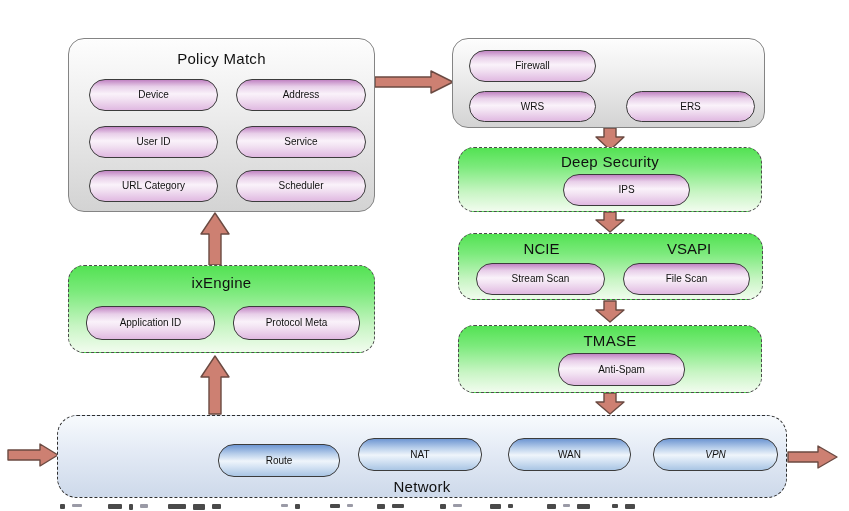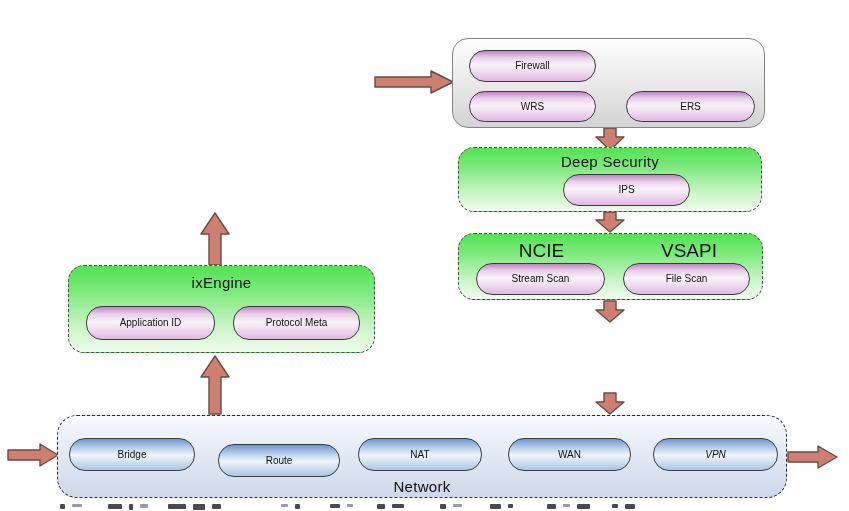--- a/index.html
+++ b/index.html
@@ -30,21 +30,21 @@
     position:absolute;display:flex;align-items:center;justify-content:center;
     border:1.3px solid #3c3c3c;border-radius:16px;
     font-size:10px;color:#101010;text-align:center;line-height:14px;
   }
   .purple{
     background:linear-gradient(180deg,#c184c3 0%,#e8cfe9 22%,#faf2fa 46%,#f3e4f3 62%,#e0b9e1 100%);
   }
   .blue{
     background:linear-gradient(180deg,#6e96d2 0%,#b6cdea 28%,#eff5fb 52%,#d6e4f4 70%,#a9c5e4 100%);
   }
-  .subtitle{position:absolute;top:6px;font-size:19px;text-align:center;color:#101010;}
+  .subtitle{position:absolute;top:6px;font-size:15px;text-align:center;color:#101010;}
   .caption-frags{position:absolute;left:60px;top:504px;width:786px;height:7px;overflow:hidden;}
   .caption-frags i{
     display:inline-block;background:#4a4a4a;vertical-align:top;margin-right:7px;border-radius:1px;
   }
   .caption-frags i.lt{background:#9a9aa6;}
 </style>
 </head>
 <body>
 
 <div class="canvas">
@@ -65,48 +65,60 @@
       <polygon points="604,301 616,301 616,310 624,310 610,322 596,310 604,310"></polygon>
 
       <polygon points="604,393 616,393 616,402 624,402 610,414 596,402 604,402"></polygon>
 
       <polygon points="8,450 40,450 40,444 58,455 40,466 40,460 8,460"></polygon>
 
       <polygon points="788,452 818,452 818,446 837,457 818,468 818,462 788,462"></polygon>
     </g>
   </svg>
 
+  <div class="box gray-box" style="left:68px;top:38px;width:307px;height:174px;">
+    <div class="box-title" style="top:11px;">Policy Match</div>
+    <div class="pill purple" style="left:20px;top:40px;width:127px;height:30px;">Device</div>
+    <div class="pill purple" style="left:167px;top:40px;width:128px;height:30px;">Address</div>
+    <div class="pill purple" style="left:20px;top:87px;width:127px;height:30px;">User ID</div>
+    <div class="pill purple" style="left:167px;top:87px;width:128px;height:30px;">Service</div>
+    <div class="pill purple" style="left:20px;top:131px;width:127px;height:30px;">URL Category</div>
+    <div class="pill purple" style="left:167px;top:131px;width:128px;height:30px;">Scheduler</div>
+  </div>
 
   <div class="box gray-box" style="left:452px;top:38px;width:313px;height:90px;">
     <div class="pill purple" style="left:16px;top:11px;width:125px;height:30px;">Firewall</div>
     <div class="pill purple" style="left:16px;top:52px;width:125px;height:29px;">WRS</div>
     <div class="pill purple" style="left:173px;top:52px;width:127px;height:29px;">ERS</div>
   </div>
 
   <div class="box green-box" style="left:458px;top:147px;width:304px;height:65px;">
     <div class="box-title" style="top:5px;">Deep Security</div>
     <div class="pill purple" style="left:104px;top:26px;width:125px;height:30px;">IPS</div>
   </div>
 
   <div class="box green-box" style="left:458px;top:233px;width:305px;height:67px;">
     <div class="subtitle" style="left:10px;width:145px;">NCIE</div>
     <div class="subtitle" style="left:160px;width:140px;">VSAPI</div>
     <div class="pill purple" style="left:17px;top:29px;width:127px;height:30px;">Stream Scan</div>
     <div class="pill purple" style="left:164px;top:29px;width:125px;height:30px;">File Scan</div>
   </div>
 
+  <div class="box green-box" style="left:458px;top:325px;width:304px;height:68px;">
+    <div class="box-title" style="top:6px;">TMASE</div>
+    <div class="pill purple" style="left:99px;top:27px;width:125px;height:31px;">Anti-Spam</div>
+  </div>
 
   <div class="box green-box" style="left:68px;top:265px;width:307px;height:88px;">
     <div class="box-title" style="top:8px;">ixEngine</div>
     <div class="pill purple" style="left:17px;top:40px;width:127px;height:32px;">Application ID</div>
     <div class="pill purple" style="left:164px;top:40px;width:125px;height:32px;">Protocol Meta</div>
   </div>
 
   <div class="box network-box" style="left:57px;top:415px;width:730px;height:83px;">
-    <div class="pill blue" style="left:11px;top:22px;width:124px;height:31px;">Bridge</div>
     <div class="pill blue" style="left:160px;top:28px;width:120px;height:31px;">Route</div>
     <div class="pill blue" style="left:300px;top:22px;width:122px;height:31px;">NAT</div>
     <div class="pill blue" style="left:450px;top:22px;width:121px;height:31px;">WAN</div>
     <div class="pill blue" style="left:595px;top:22px;width:123px;height:31px;font-style:italic;">VPN</div>
     <div class="box-title" style="top:62px;">Network</div>
   </div>
 
   <div class="caption-frags">
     <i style="width:5px;height:5px;"></i><i class="lt" style="width:10px;height:3px;margin-right:26px;"></i><i style="width:14px;height:5px;"></i><i style="width:4px;height:6px;"></i><i class="lt" style="width:8px;height:4px;margin-right:20px;"></i><i style="width:18px;height:5px;"></i><i style="width:12px;height:6px;"></i><i style="width:9px;height:5px;margin-right:60px;"></i><i class="lt" style="width:7px;height:3px;"></i><i style="width:5px;height:5px;margin-right:30px;"></i><i style="width:10px;height:4px;"></i><i class="lt" style="width:6px;height:3px;margin-right:24px;"></i><i style="width:8px;height:5px;"></i><i style="width:12px;height:4px;margin-right:36px;"></i><i style="width:6px;height:5px;"></i><i class="lt" style="width:9px;height:3px;margin-right:28px;"></i><i style="width:11px;height:5px;"></i><i style="width:5px;height:4px;margin-right:34px;"></i><i style="width:9px;height:5px;"></i><i class="lt" style="width:7px;height:3px;"></i><i style="width:13px;height:5px;margin-right:22px;"></i><i style="width:6px;height:4px;"></i><i style="width:10px;height:5px;"></i>
   </div>

